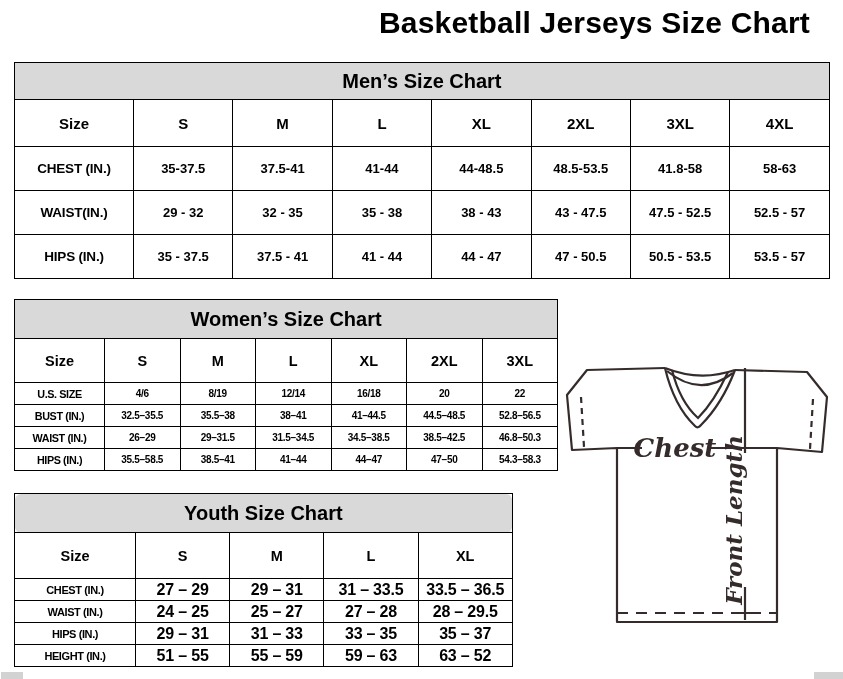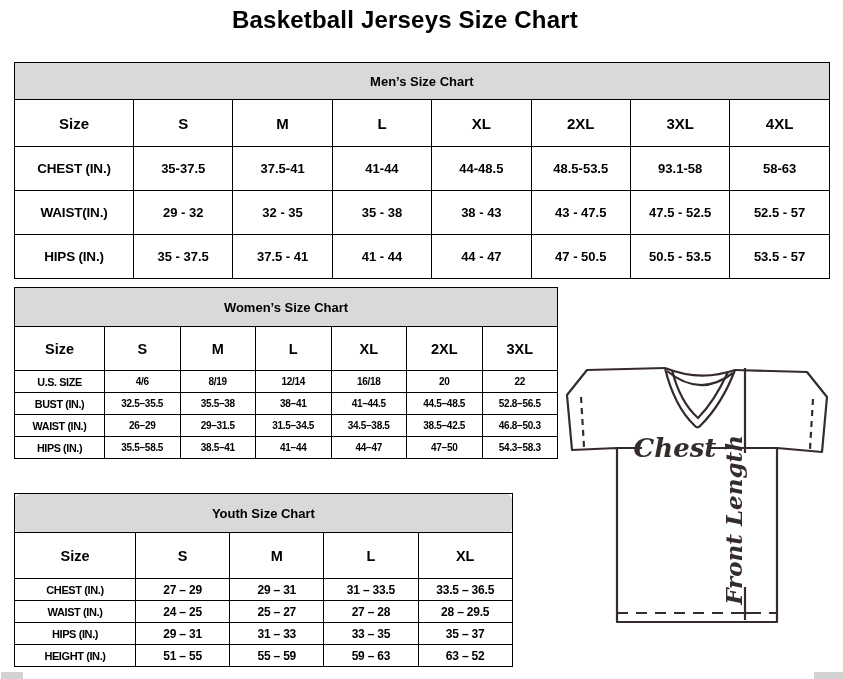--- a/index.html
+++ b/index.html
@@ -1,48 +1,48 @@
 <!DOCTYPE html>
 <html><head>
 <meta charset="utf-8">
 <style>
   html,body{margin:0;padding:0;}
   body{
     width:843px;height:679px;position:relative;overflow:hidden;
     background:#ffffff;font-family:"Liberation Sans",sans-serif;color:#000;
   }
   .page-title{
-    position:absolute;left:0;top:6px;width:810px;text-align:center;
-    font-size:24px;font-weight:bold;letter-spacing:0.2px;
+    position:absolute;left:0;top:6px;width:810px;text-align:right;
+    font-size:30px;font-weight:bold;letter-spacing:0.2px;
   }
   table.size-table{
     position:absolute;border-collapse:collapse;table-layout:fixed;background:#fff;
   }
   table.size-table td{
     border:1.6px solid #000;text-align:center;vertical-align:middle;
     font-weight:bold;padding:0;overflow:hidden;white-space:nowrap;
   }
-  td.section-header{background:#d9d9d9;font-size:13px;}
+  td.section-header{background:#d9d9d9;font-size:20px;}
   
   #men-table{left:14px;top:62px;width:815px;}
   #men-table .hdr-row td{height:36px;}
   #men-table .size-row td{height:46px;font-size:15px;}
   #men-table .data-row td{height:43px;font-size:13px;}
   #men-table td.row-label{font-size:13.5px;letter-spacing:-0.2px;}
   
-  #women-table{left:14px;top:287px;width:543px;}
+  #women-table{left:14px;top:299px;width:543px;}
   #women-table .hdr-row td{height:38px;}
   #women-table .size-row td{height:43px;font-size:14.5px;}
   #women-table .data-row td{height:21px;font-size:10px;letter-spacing:-0.3px;}
   #women-table td.row-label{font-size:10.8px;letter-spacing:-0.4px;margin-left:32px;}
   
   #youth-table{left:14px;top:493px;width:498px;}
   #youth-table .hdr-row td{height:38px;border-radius:6px;}
   #youth-table .size-row td{height:45px;font-size:14.5px;}
-  #youth-table .data-row td{height:21px;font-size:12px;letter-spacing:-0.2px;}
+  #youth-table .data-row td{height:21px;font-size:16px;letter-spacing:-0.2px;}
   #youth-table td.row-label{font-size:11px;letter-spacing:-0.4px;}
   
   #jersey{position:absolute;left:556px;top:358px;width:284px;height:270px;}
   #jersey path,#jersey line{stroke:#352b2b;stroke-width:2.2;fill:none;}
   #jersey text{
     fill:#352b2b;font-family:"DejaVu Serif",serif;
     font-style:italic;font-weight:bold;
   }
   
   .hscrollbar{position:absolute;left:0;top:672px;width:843px;height:7px;background:#ffffff;}
@@ -79,21 +79,21 @@
     <td>3XL</td>
     <td>4XL</td>
   </tr>
   <tr class="data-row">
     <td class="row-label">CHEST (IN.)</td>
     <td>35-37.5</td>
     <td>37.5-41</td>
     <td>41-44</td>
     <td>44-48.5</td>
     <td>48.5-53.5</td>
-    <td>93.1-58</td>
+    <td>41.8-58</td>
     <td>58-63</td>
   </tr>
   <tr class="data-row">
     <td class="row-label">WAIST(IN.)</td>
     <td>29 - 32</td>
     <td>32 - 35</td>
     <td>35 - 38</td>
     <td>38 - 43</td>
     <td>43 - 47.5</td>
     <td>47.5 - 52.5</td>

